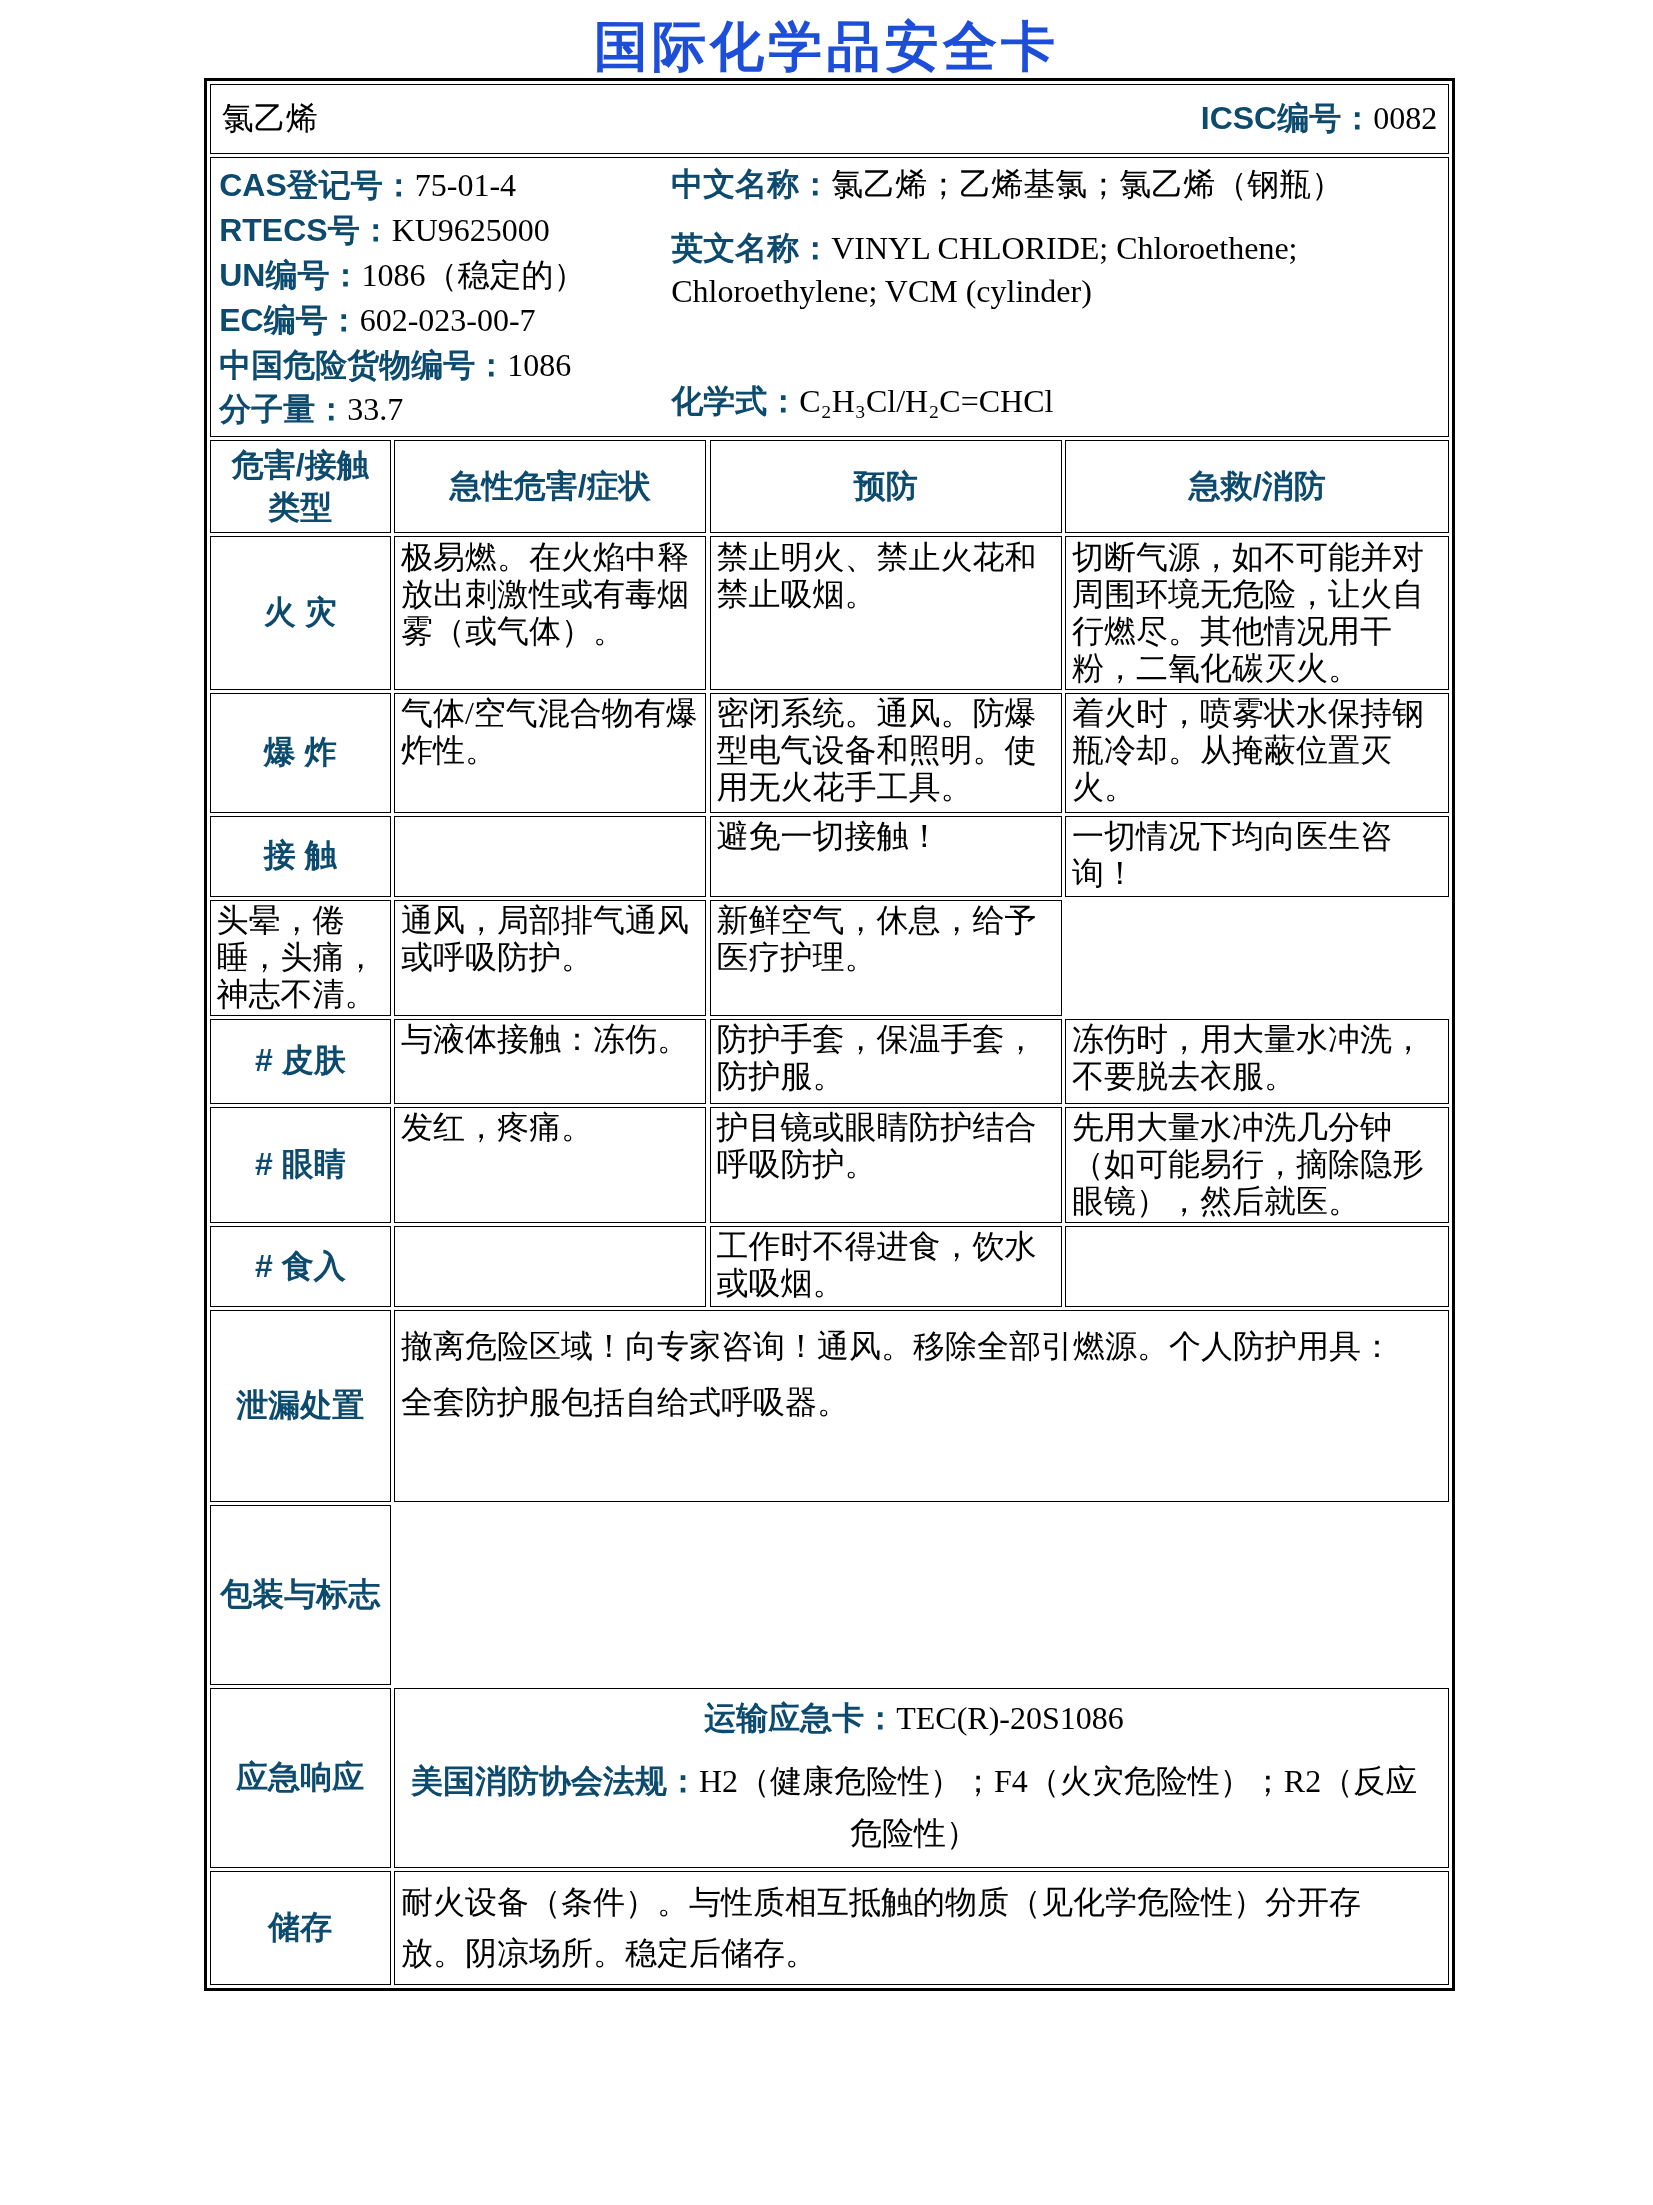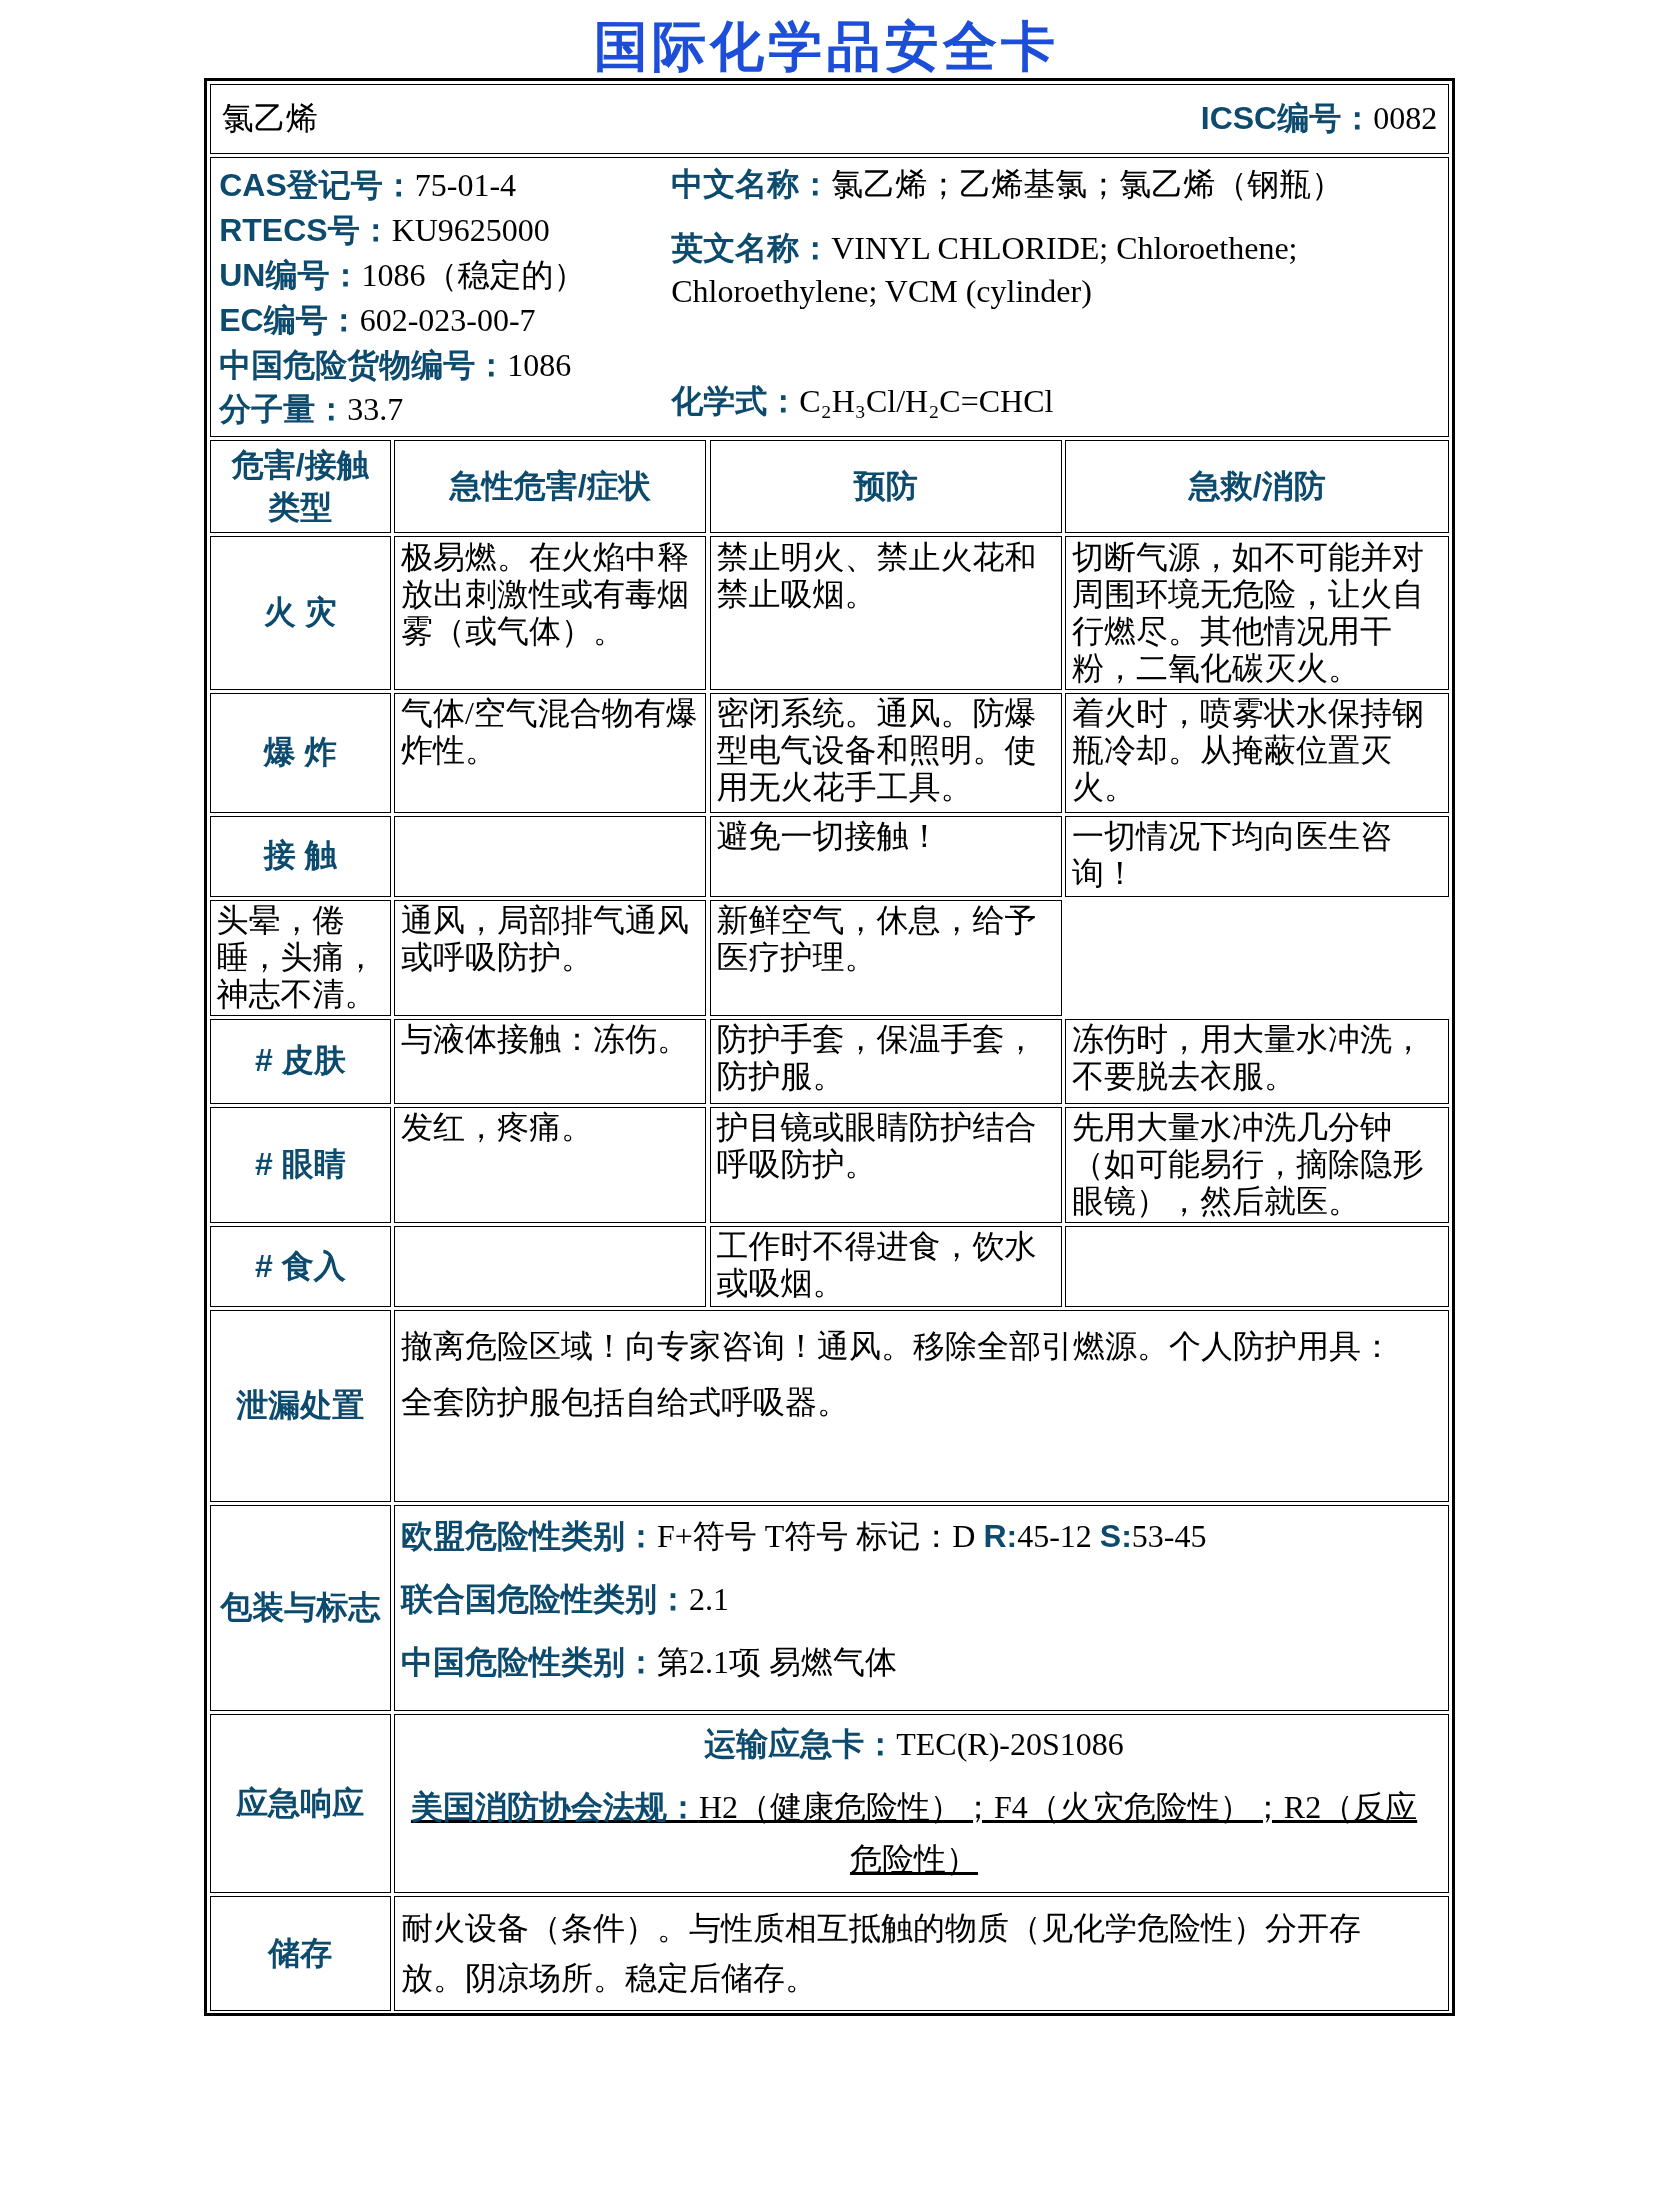--- a/index.html
+++ b/index.html
@@ -106,21 +106,21 @@
   .hr6 .cell { min-height: 81px; }
   .sp0 .cell { min-height: 192px; }
   .sp1 .cell { min-height: 180px; }
   .sp2 .cell { min-height: 148px; }
   .sp3 .cell { min-height: 98px; }
   .spill-text { padding: 7px 28px 7px 5.6px; line-height: 1.75; }
   .pack-cell { padding: 8.4px 11px 7px 5.6px; }
   .pack-line { line-height: 1.4; margin-bottom: 18px; }
   .emer-cell { padding: 7px 21px 7px 5.6px; text-align: center; }
   .emer-line1 { line-height: 1.4; margin-bottom: 15.3px; }
-  .emer-line2 { line-height: 1.62; text-decoration: underline; }
+  .emer-line2 { line-height: 1.62; }
   .stor-cell { padding: 5.6px 49px 5.6px 5.6px; line-height: 1.58; }
 </style>
 </head>
 <body>
 
 <div class="page-title">国际化学品安全卡</div>
 
 <div class="card">
 
   <div class="box name-row">
@@ -220,31 +220,20 @@
     <div class="cell"></div>
   </div>
 
   <div class="srow sp0">
     <div class="cell type-cell blue">泄漏处置</div>
     <div class="cell spill-text">撤离危险区域！向专家咨询！通风。移除全部引燃源。个人防护用具：全套防护服包括自给式呼吸器。</div>
   </div>
 
   <div class="srow sp1">
     <div class="cell type-cell blue">包装与标志</div>
-    <div class="cell pack-cell">
-      <div class="pack-line">
-        <span class="blue">欧盟危险性类别：</span><span>F+符号 T符号 标记：D </span><span class="blue">R:</span><span>45-12 </span><span class="blue">S:</span><span>53-45</span>
-      </div>
-      <div class="pack-line">
-        <span class="blue">联合国危险性类别：</span><span>2.1</span>
-      </div>
-      <div class="pack-line">
-        <span class="blue">中国危险性类别：</span><span>第2.1项 易燃气体</span>
-      </div>
-    </div>
   </div>
 
   <div class="srow sp2">
     <div class="cell type-cell blue">应急响应</div>
     <div class="cell emer-cell">
       <div class="emer-line1">
         <span class="blue">运输应急卡：</span><span>TEC(R)-20S1086</span>
       </div>
       <div class="emer-line2">
         <span class="blue">美国消防协会法规：</span><span>H2（健康危险性）；F4（火灾危险性）；R2（反应危险性）</span>

